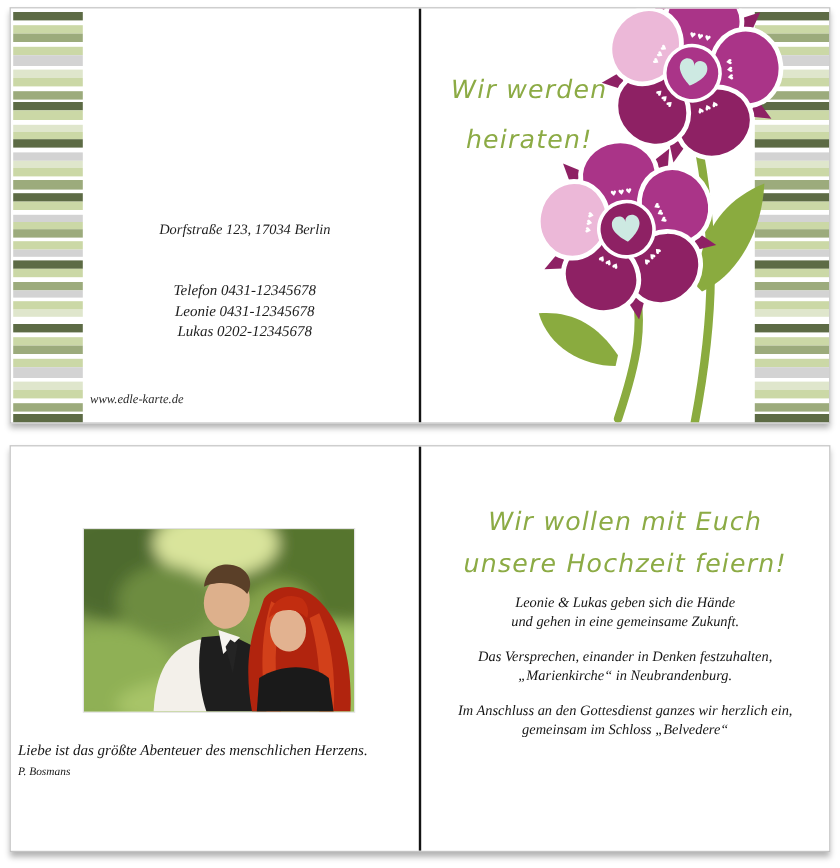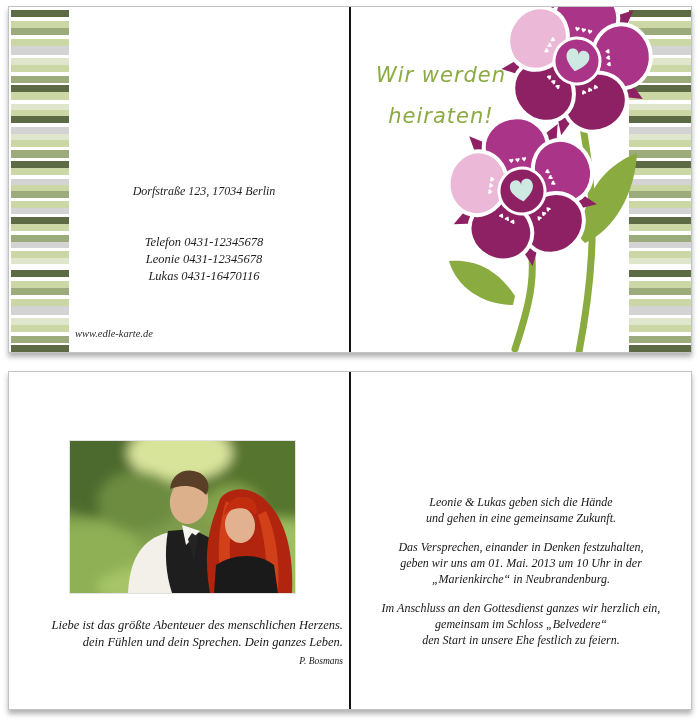--- a/index.html
+++ b/index.html
@@ -52,21 +52,21 @@
   .flower-1 .petal-a,.flower-1 .petal-b{fill:var(--petal-magenta,#aa3488);}
   .flower-1 .petal-c,.flower-1 .petal-d{fill:var(--petal-dark,#8e2164);}
   .flower-1 .petal-e{fill:var(--petal-pink,#ecb8d8);}
   .flower-2 .petal-a,.flower-2 .petal-b{fill:var(--petal-magenta,#aa3488);}
   .flower-2 .petal-c,.flower-2 .petal-d{fill:var(--petal-dark,#8e2164);}
   .flower-2 .petal-e{fill:var(--petal-pink,#ecb8d8);}
 
   
   .photo{position:absolute;left:61px;top:69px;width:225px;height:152px;box-shadow:0 0 0 1px #e2e2e2;}
   .photo svg{display:block;width:225px;height:152px;}
-  .quote{position:absolute;left:6px;right:6px;top:245px;text-align:right;font-style:italic;font-size:12.5px;line-height:17px;color:#161616;}
+  .quote{position:absolute;left:6px;right:6px;top:245px;text-align:left;font-style:italic;font-size:12.5px;line-height:17px;color:#161616;}
   .quote .line{display:block;}
   .quote-author{display:block;font-size:9.5px;margin-top:2px;}
 
   
   .inside-headline{position:absolute;left:0;right:0;top:46px;text-align:center;font-size:21px;line-height:35px;}
   .body-text{position:absolute;left:0;right:0;top:122px;text-align:center;font-style:italic;font-size:12px;line-height:16px;color:#161616;}
   .body-text p{margin:0 0 13px;}
   .body-text .line{display:block;}
   .signature{position:absolute;left:0;right:0;top:276px;text-align:center;font-size:24px;letter-spacing:2px;}
 </style>
@@ -136,21 +136,21 @@
         <div style="height: 7px; background: var(--stripe-light);"></div>
         <div style="height: 4px;"></div>
         <div style="height: 7px; background: var(--stripe-medium);"></div>
         <div style="height: 2px;"></div>
         <div style="height: 7px; background: var(--stripe-dark);"></div>
       </div>
     <div class="address">Dorfstraße 123, 17034 Berlin</div>
     <div class="phones">
       <span style="display:block">Telefon 0431-12345678</span>
       <span style="display:block">Leonie 0431-12345678</span>
-      <span style="display:block">Lukas 0431-16470116</span>
+      <span style="display:block">Lukas 0202-12345678</span>
     </div>
     <div class="website">www.edle-karte.de</div>
   </div>
 
   <div class="fold"></div>
 
   <div class="panel right">
     <div class="stripe-band band-right">
         <div style="height: 3px;"></div>
         <div style="height: 7px; background: var(--stripe-dark);"></div>
@@ -316,38 +316,39 @@
             <path d="M196,70 C206,92 210,120 208,152 L196,152 C198,120 194,94 188,74 Z" fill="#d2401a"></path>
             <ellipse cx="170" cy="84" rx="15" ry="18" fill="#e2b290" transform="rotate(-6 170 84)"></ellipse>
             <path d="M154,74 C156,58 170,52 182,58 C186,62 188,68 186,74 C176,64 162,66 154,74 Z" fill="#c22d10"></path>
             <path d="M146,124 C164,112 190,112 204,124 L208,152 L144,152 Z" fill="#1a1a1a"></path>
           </g>
         </g>
       </svg>
     </div>
     <div class="quote">
       <span class="line">Liebe ist das größte Abenteuer des menschlichen Herzens.</span>
-      <span class="line">dein Fühlen und dein Sprechen. Dein ganzes Leben.</span>
       <span class="quote-author">P. Bosmans</span>
     </div>
   </div>
 
   <div class="fold"></div>
 
   <div class="panel right">
+    <div class="inside-headline hand">
+      <span>Wir wollen mit Euch</span><br>
+      <span>unsere Hochzeit feiern!</span>
+    </div>
     <div class="body-text">
       <p>
         <span class="line">Leonie &amp; Lukas geben sich die Hände</span>
         <span class="line">und gehen in eine gemeinsame Zukunft.</span>
       </p>
       <p>
         <span class="line">Das Versprechen, einander in Denken festzuhalten,</span>
-        <span class="line">geben wir uns am 01. Mai. 2013 um 10 Uhr in der</span>
         <span class="line">„Marienkirche“ in Neubrandenburg.</span>
       </p>
       <p>
         <span class="line">Im Anschluss an den Gottesdienst ganzes wir herzlich ein,</span>
         <span class="line">gemeinsam im Schloss „Belvedere“</span>
-        <span class="line">den Start in unsere Ehe festlich zu feiern.</span>
       </p>
     </div>
   </div>
 </div>
 
 </body></html>

